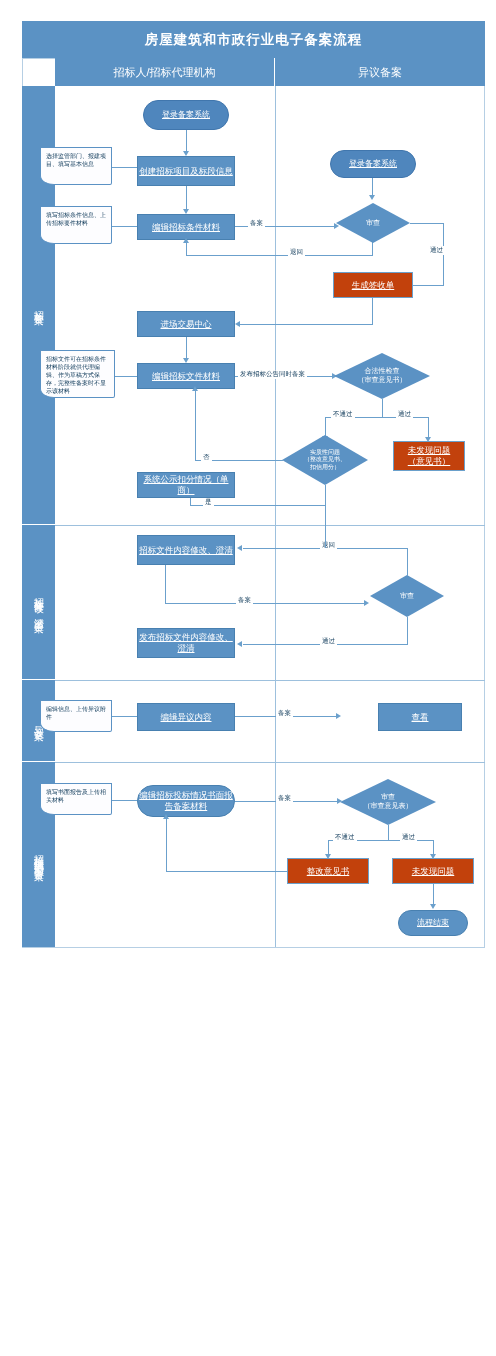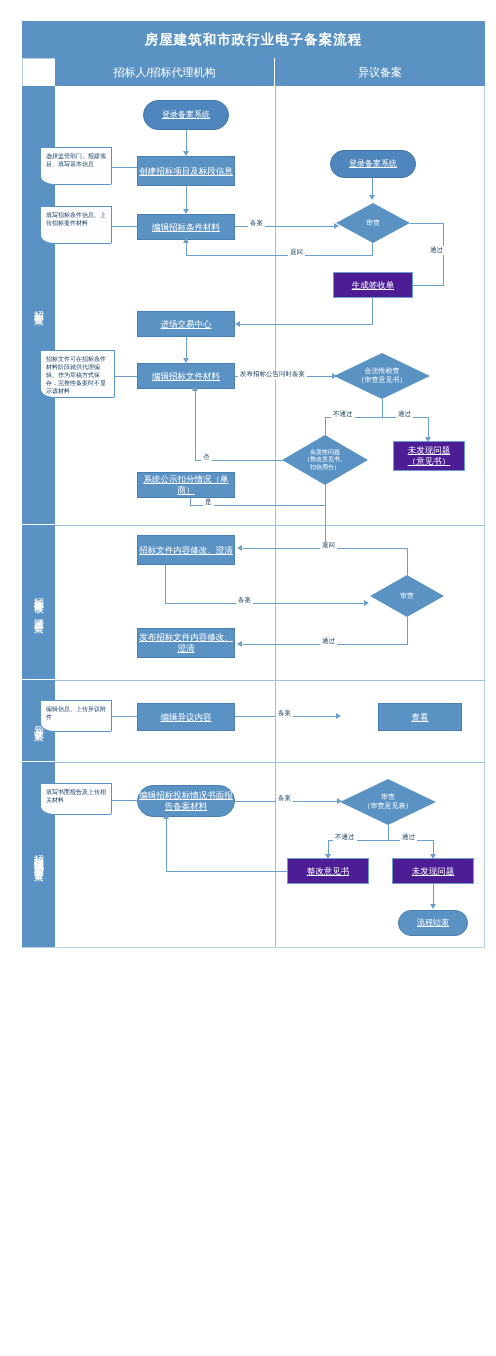--- a/index.html
+++ b/index.html
@@ -28,21 +28,21 @@
     text-orientation:upright;letter-spacing:1.5px;white-space:nowrap;}
 
   .vdiv{position:absolute;left:275px;width:1px;background:#9dc0dd;}
   .hdiv{position:absolute;left:55px;width:430px;height:1px;background:#9dc0dd;}
 
   
   .node{position:absolute;box-sizing:border-box;display:flex;
     align-items:center;justify-content:center;text-align:center;
     color:#ffffff;line-height:1.25;text-decoration:underline;}
   .rect{background:#5b92c4;border:1px solid #4880b0;font-size:8.5px;}
-  .rect.light{background:#4c1d95;border-color:#6aa0cb;}
+  .rect.light{background:#c2410c;border-color:#6aa0cb;}
   .pill{background:#4f86bd;border:1px solid #4076ad;border-radius:16px;font-size:8px;}
   .endpill{background:#5b92c4;border:1px solid #4880b0;border-radius:14px;font-size:8px;}
 
   .diamond{position:absolute;}
   .diamond .dshape{position:absolute;inset:0;background:#5b92c4;
     clip-path:polygon(50% 0,100% 50%,50% 100%,0 50%);}
   .diamond .dtxt{position:absolute;inset:0;display:flex;align-items:center;
     justify-content:center;text-align:center;color:#ffffff;font-size:7px;
     line-height:1.25;z-index:2;}
 

